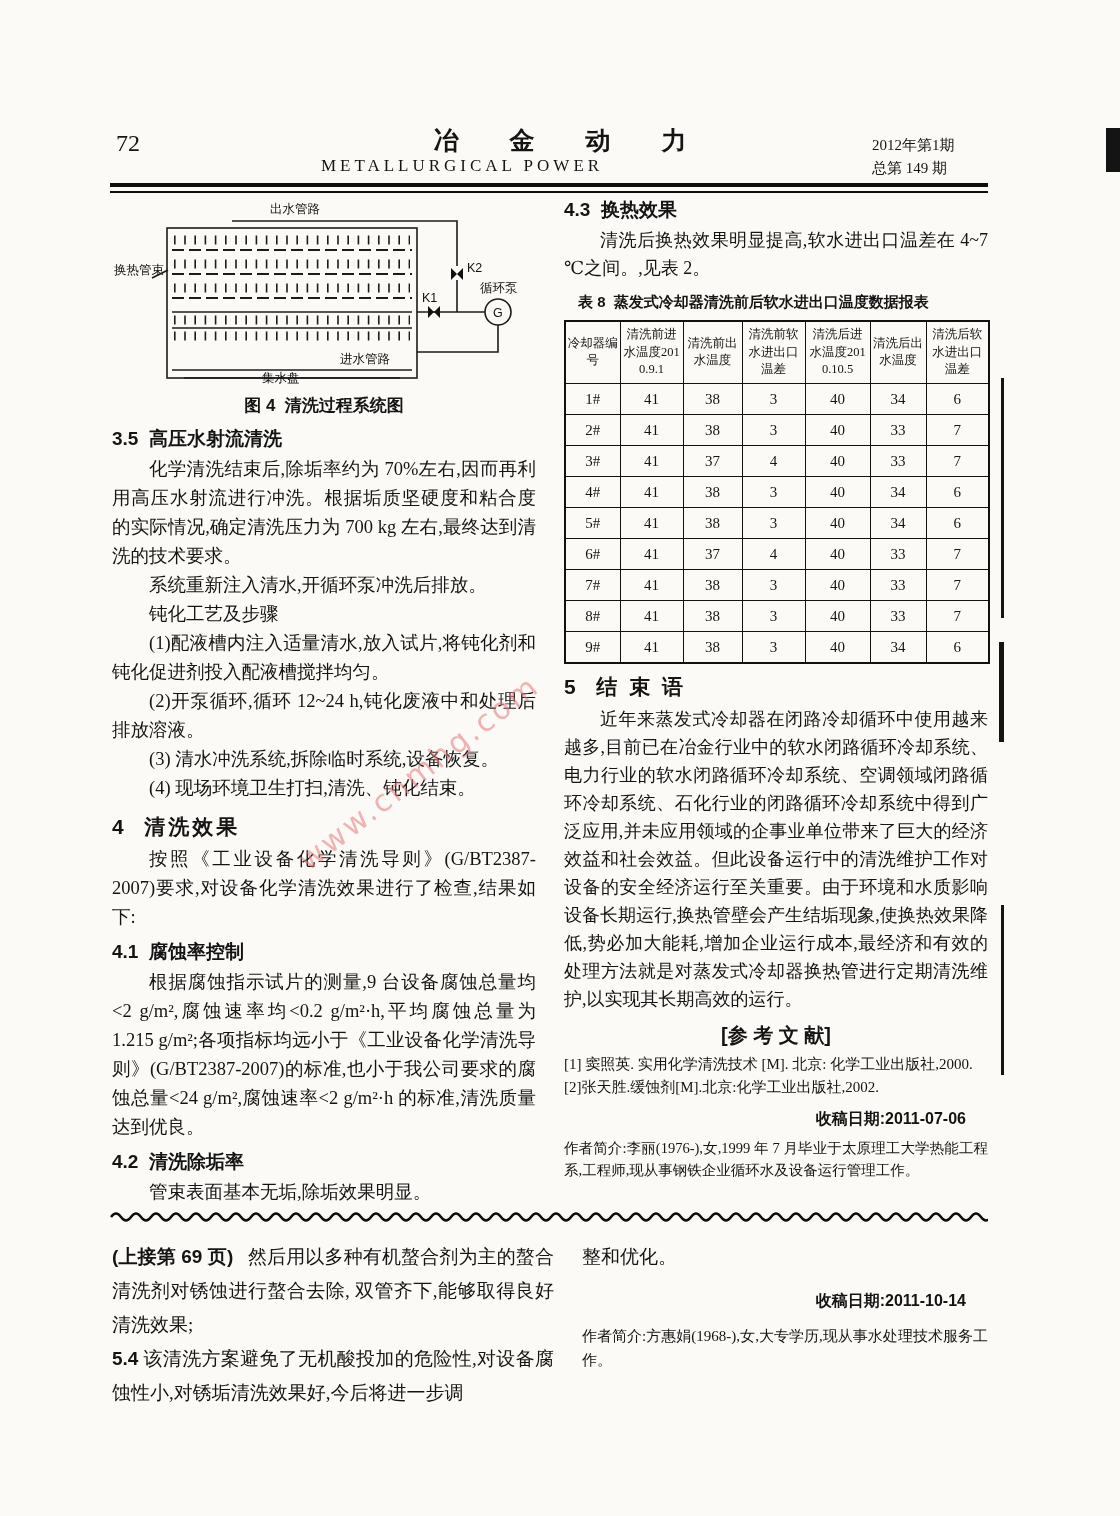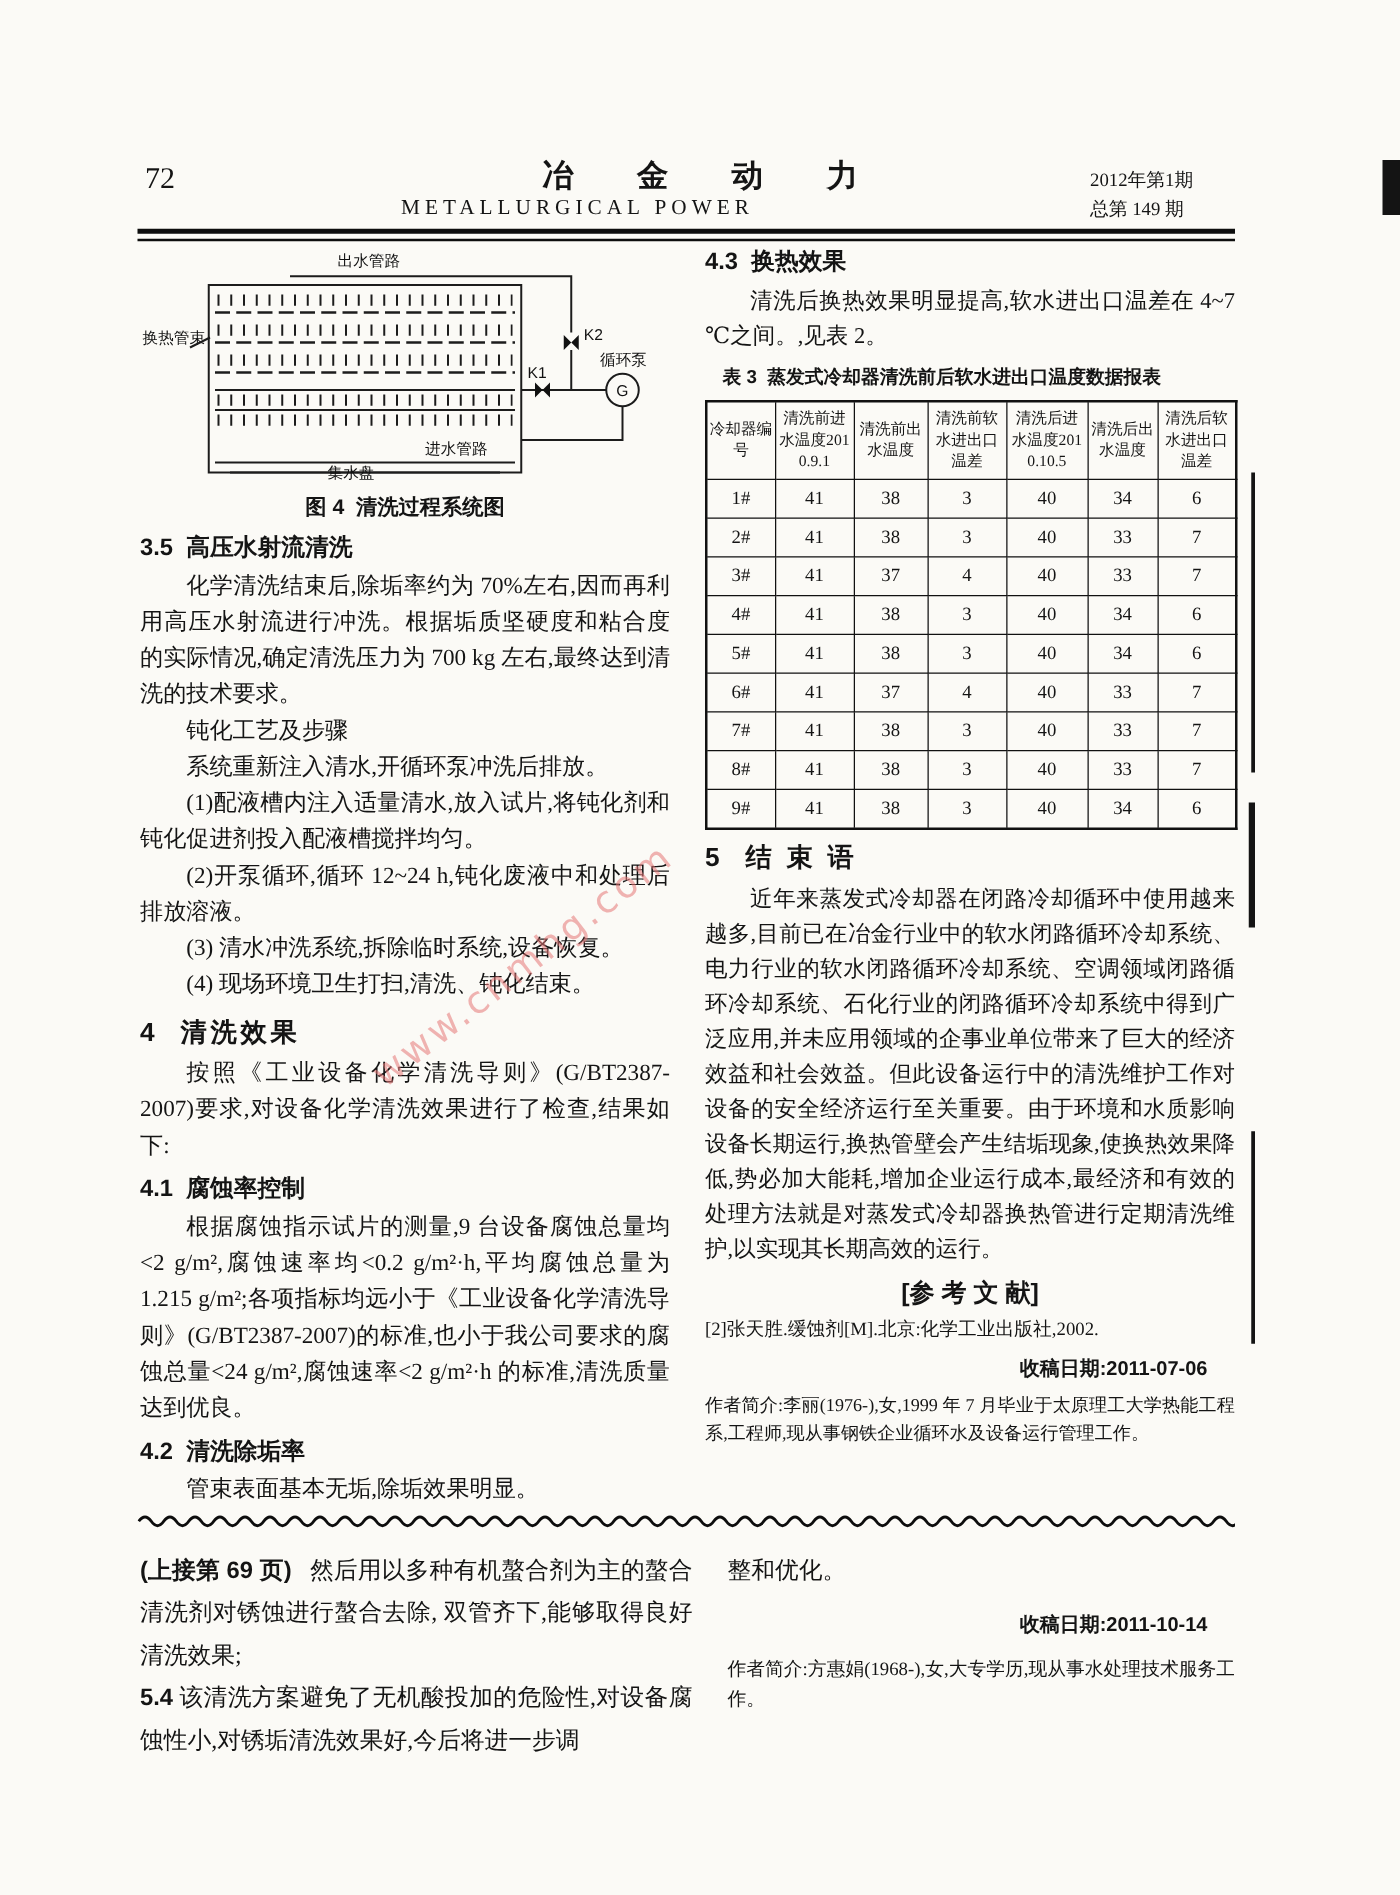--- a/index.html
+++ b/index.html
@@ -130,38 +130,38 @@
 
         <line class="fig-line" x1="60" y1="170" x2="300" y2="170"></line>
         <line class="fig-line" x1="72" y1="178" x2="288" y2="178"></line>
         <text class="fig-text" x="150" y="182">集水盘</text>
       </svg>
       <div class="figcap">图 4  清洗过程系统图</div>
     </div>
 
     <div class="hd sub">3.5  高压水射流清洗</div>
     <p>化学清洗结束后,除垢率约为 70%左右,因而再利用高压水射流进行冲洗。根据垢质坚硬度和粘合度的实际情况,确定清洗压力为 700 kg 左右,最终达到清洗的技术要求。</p>
+    <p>系统重新注入清水,开循环泵冲洗后排放。</p>
     <p>钝化工艺及步骤</p>
-    <p>系统重新注入清水,开循环泵冲洗后排放。</p>
     <p>(1)配液槽内注入适量清水,放入试片,将钝化剂和钝化促进剂投入配液槽搅拌均匀。</p>
     <p>(2)开泵循环,循环 12~24 h,钝化废液中和处理后排放溶液。</p>
     <p>(3) 清水冲洗系统,拆除临时系统,设备恢复。</p>
     <p>(4) 现场环境卫生打扫,清洗、钝化结束。</p>
     <div class="hd main">4  清洗效果</div>
     <p>按照《工业设备化学清洗导则》(G/BT2387-2007)要求,对设备化学清洗效果进行了检查,结果如下:</p>
     <div class="hd sub">4.1  腐蚀率控制</div>
     <p>根据腐蚀指示试片的测量,9 台设备腐蚀总量均&lt;2 g/m²,腐蚀速率均&lt;0.2 g/m²·h,平均腐蚀总量为 1.215 g/m²;各项指标均远小于《工业设备化学清洗导则》(G/BT2387-2007)的标准,也小于我公司要求的腐蚀总量&lt;24 g/m²,腐蚀速率&lt;2 g/m²·h 的标准,清洗质量达到优良。</p>
     <div class="hd sub">4.2  清洗除垢率</div>
     <p>管束表面基本无垢,除垢效果明显。</p>
   </div>
 
   <div class="col col-right">
     <div class="hd sub" style="margin-top:0">4.3  换热效果</div>
     <p>清洗后换热效果明显提高,软水进出口温差在 4~7 ℃之间。,见表 2。</p>
-    <div class="tblcap">表 3  蒸发式冷却器清洗前后软水进出口温度数据报表</div>
+    <div class="tblcap">表 8  蒸发式冷却器清洗前后软水进出口温度数据报表</div>
     <table>
       <colgroup>
         <col style="width:55px">
           <col style="width:63px">
           <col style="width:59px">
         <col style="width:63px">
           <col style="width:65px">
           <col style="width:56px">
           <col style="width:63px">
       </colgroup>
@@ -256,20 +256,21 @@
             <td>3</td>
             <td>40</td>
             <td>34</td>
             <td>6</td>
           </tr>
         </tbody>
     </table>
     <div class="hd main">5  结 束 语</div>
     <p>近年来蒸发式冷却器在闭路冷却循环中使用越来越多,目前已在冶金行业中的软水闭路循环冷却系统、电力行业的软水闭路循环冷却系统、空调领域闭路循环冷却系统、石化行业的闭路循环冷却系统中得到广泛应用,并未应用领域的企事业单位带来了巨大的经济效益和社会效益。但此设备运行中的清洗维护工作对设备的安全经济运行至关重要。由于环境和水质影响设备长期运行,换热管壁会产生结垢现象,使换热效果降低,势必加大能耗,增加企业运行成本,最经济和有效的处理方法就是对蒸发式冷却器换热管进行定期清洗维护,以实现其长期高效的运行。</p>
     <div class="refs-title">[参 考 文 献]</div>
+    <div class="ref">[1] 窦照英. 实用化学清洗技术 [M]. 北京: 化学工业出版社,2000.</div>
     <div class="ref">[2]张天胜.缓蚀剂[M].北京:化学工业出版社,2002.</div>
     <div class="date">收稿日期:2011-07-06</div>
     <div class="bio">作者简介:李丽(1976-),女,1999 年 7 月毕业于太原理工大学热能工程系,工程师,现从事钢铁企业循环水及设备运行管理工作。</div>
   </div>
 
   <svg class="divider" width="878" height="14">
     <path id="wavy-path" stroke="#0d0d0d" stroke-width="2.4" fill="none" d="M1 7 q5 -7 10 0 q5 7 10 0 q5 -7 10 0 q5 7 10 0 q5 -7 10 0 q5 7 10 0 q5 -7 10 0 q5 7 10 0 q5 -7 10 0 q5 7 10 0 q5 -7 10 0 q5 7 10 0 q5 -7 10 0 q5 7 10 0 q5 -7 10 0 q5 7 10 0 q5 -7 10 0 q5 7 10 0 q5 -7 10 0 q5 7 10 0 q5 -7 10 0 q5 7 10 0 q5 -7 10 0 q5 7 10 0 q5 -7 10 0 q5 7 10 0 q5 -7 10 0 q5 7 10 0 q5 -7 10 0 q5 7 10 0 q5 -7 10 0 q5 7 10 0 q5 -7 10 0 q5 7 10 0 q5 -7 10 0 q5 7 10 0 q5 -7 10 0 q5 7 10 0 q5 -7 10 0 q5 7 10 0 q5 -7 10 0 q5 7 10 0 q5 -7 10 0 q5 7 10 0 q5 -7 10 0 q5 7 10 0 q5 -7 10 0 q5 7 10 0 q5 -7 10 0 q5 7 10 0 q5 -7 10 0 q5 7 10 0 q5 -7 10 0 q5 7 10 0 q5 -7 10 0 q5 7 10 0 q5 -7 10 0 q5 7 10 0 q5 -7 10 0 q5 7 10 0 q5 -7 10 0 q5 7 10 0 q5 -7 10 0 q5 7 10 0 q5 -7 10 0 q5 7 10 0 q5 -7 10 0 q5 7 10 0 q5 -7 10 0 q5 7 10 0 q5 -7 10 0 q5 7 10 0 q5 -7 10 0 q5 7 10 0 q5 -7 10 0 q5 7 10 0 q5 -7 10 0 q5 7 10 0 q5 -7 10 0 q5 7 10 0 q5 -7 10 0 q5 7 10 0 q5 -7 10 0 q5 7 10 0 q5 -7 10 0 q5 7 10 0 q5 -7 10 0 q5 7 10 0"></path>
   </svg>
 
   <div class="col bot-left">

